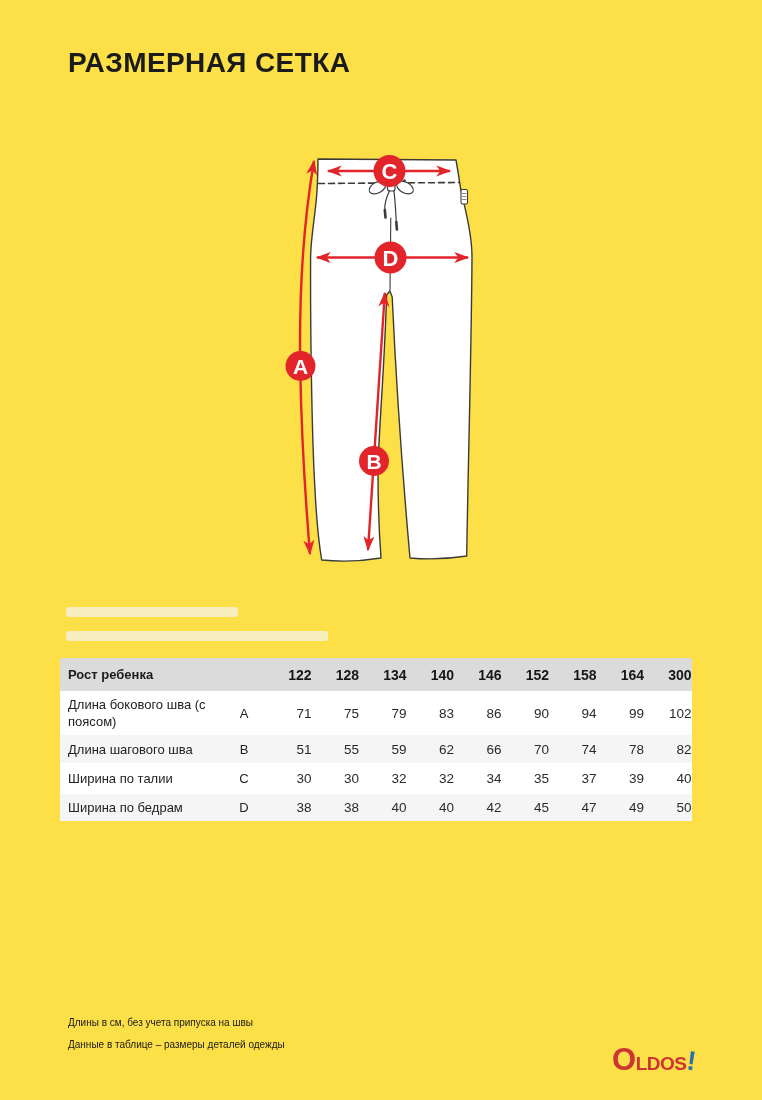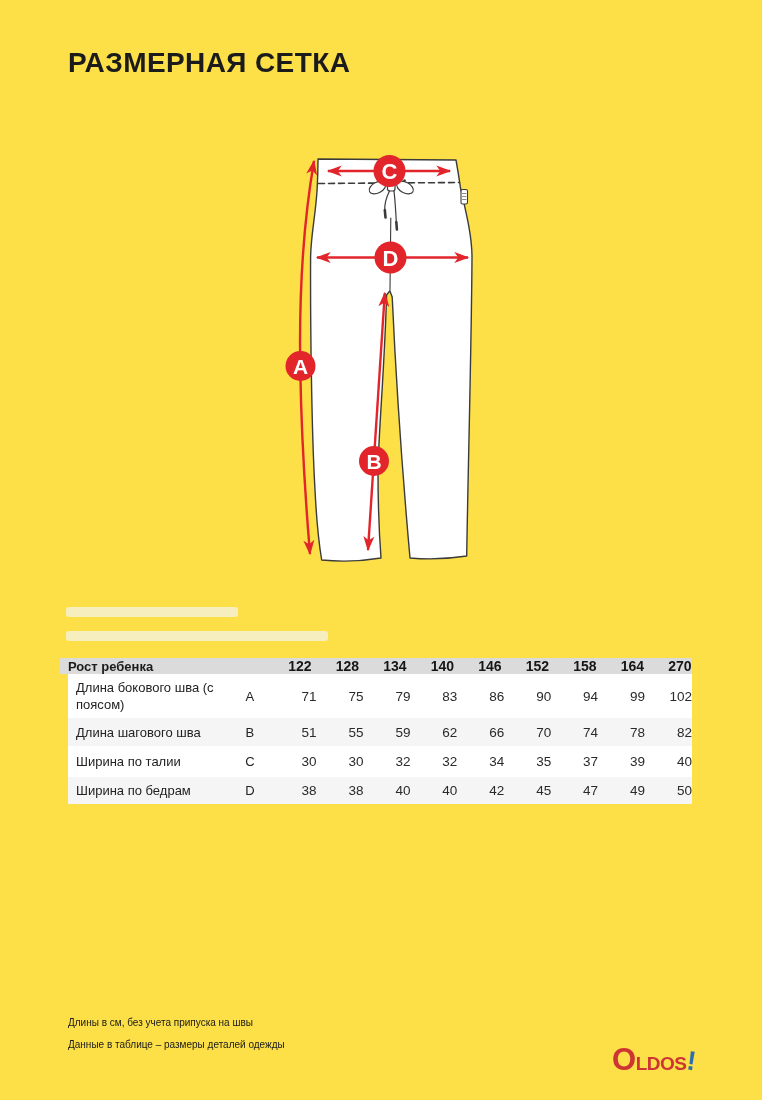--- a/index.html
+++ b/index.html
@@ -17,22 +17,22 @@
   .marker-letter { fill:#ffffff; font-family:"Liberation Sans", sans-serif; font-weight:700; text-anchor:middle; }
 
   
   .ghost { position:absolute; background:#f3f3f3; height:10px; border-radius:3px; opacity:0.7; }
   .ghost1 { left:66px; top:607px; width:172px; }
   .ghost2 { left:66px; top:631px; width:262px; }
 
   
   .size-table { position:absolute; left:60px; top:658px; width:632px; font-size:13px; }
   .t-row { display:flex; align-items:center; box-sizing:border-box; }
-  .t-head { height:16px; background:#dbdbdb; font-weight:700; }
-  .t-r { border-top:2px solid #ffffff;margin-left:8px; }
+  .t-head { height:33px; background:#dbdbdb; font-weight:700; }
+  .t-r { border-top:2px solid #ffffff; }
   .row-a { min-height:42px; background:#ffffff; }
   .row-b { min-height:30px; background:#f5f5f5; }
   .row-c { min-height:29px; background:#ffffff; }
   .row-d { min-height:29px; background:#f5f5f5; }
   .c-label { width:164px; padding-left:8px; box-sizing:border-box; line-height:17px; color:#222; }
   .t-head .c-label { color:#1b1b1b; }
   .c-letter { width:40px; text-align:center; color:#222; }
   .c-size { width:47.5px; text-align:right; color:#2a2a2a; font-size:13.5px; }
   .t-head .c-size { font-size:14px; font-weight:700; color:#161616; }
 
@@ -122,21 +122,21 @@
       <div class="c-label">Рост ребенка</div>
       <div class="c-letter"></div>
       <div class="c-size">122</div>
       <div class="c-size">128</div>
       <div class="c-size">134</div>
       <div class="c-size">140</div>
       <div class="c-size">146</div>
       <div class="c-size">152</div>
       <div class="c-size">158</div>
       <div class="c-size">164</div>
-      <div class="c-size">270</div>
+      <div class="c-size">300</div>
     </div>
 
     <div class="t-row t-r row-a">
       <div class="c-label">Длина бокового шва (с поясом)</div>
       <div class="c-letter">A</div>
       <div class="c-size">71</div>
       <div class="c-size">75</div>
       <div class="c-size">79</div>
       <div class="c-size">83</div>
       <div class="c-size">86</div>

